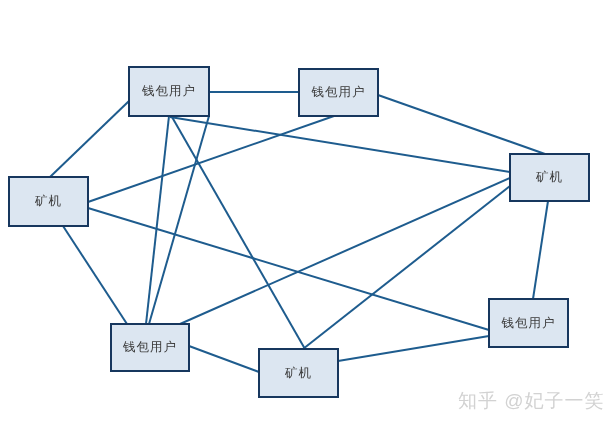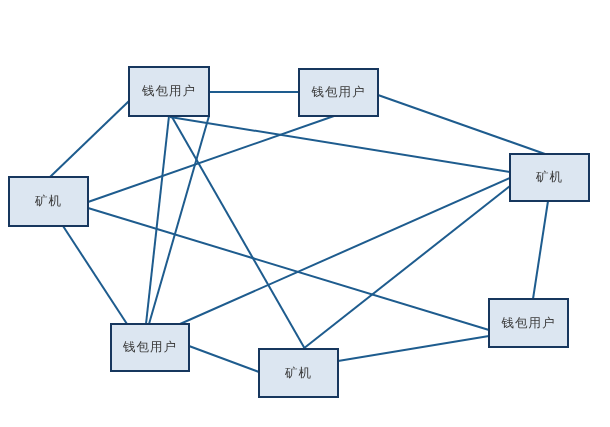--- a/index.html
+++ b/index.html
@@ -79,13 +79,14 @@
       <div class="node" style="left: 110px; top: 323px; width: 80px; height: 49px; background: rgb(220, 230, 241); border: 2px solid rgb(23, 55, 94);">
         <span class="node-label" style="color: rgb(58, 58, 58);">钱包用户</span>
       </div>
       <div class="node" style="left: 258px; top: 348px; width: 81px; height: 50px; background: rgb(220, 230, 241); border: 2px solid rgb(23, 55, 94);">
         <span class="node-label" style="color: rgb(58, 58, 58);">矿机</span>
       </div>
       <div class="node" style="left: 488px; top: 298px; width: 81px; height: 50px; background: rgb(220, 230, 241); border: 2px solid rgb(23, 55, 94);">
         <span class="node-label" style="color: rgb(58, 58, 58);">钱包用户</span>
       </div>
     </div>
+  <div class="watermark" style="color: rgb(210, 210, 210);">知乎 @妃子一笑</div>
 </div>
 
 </body></html>

